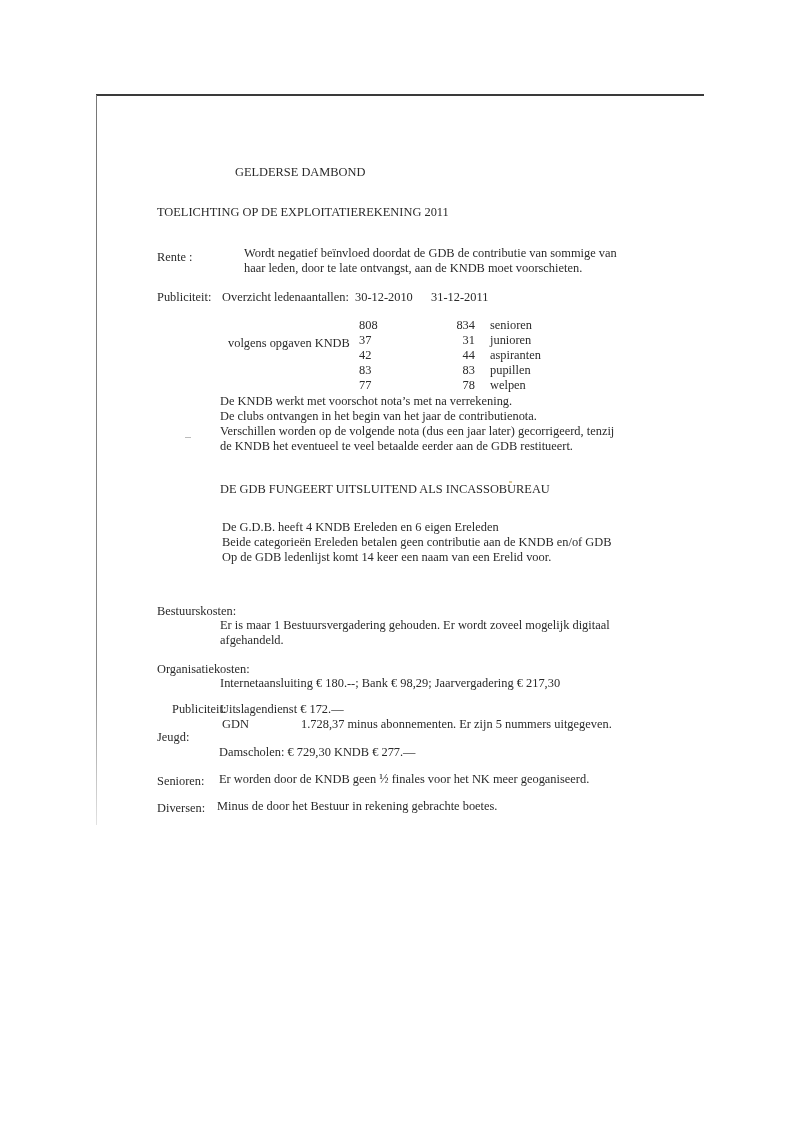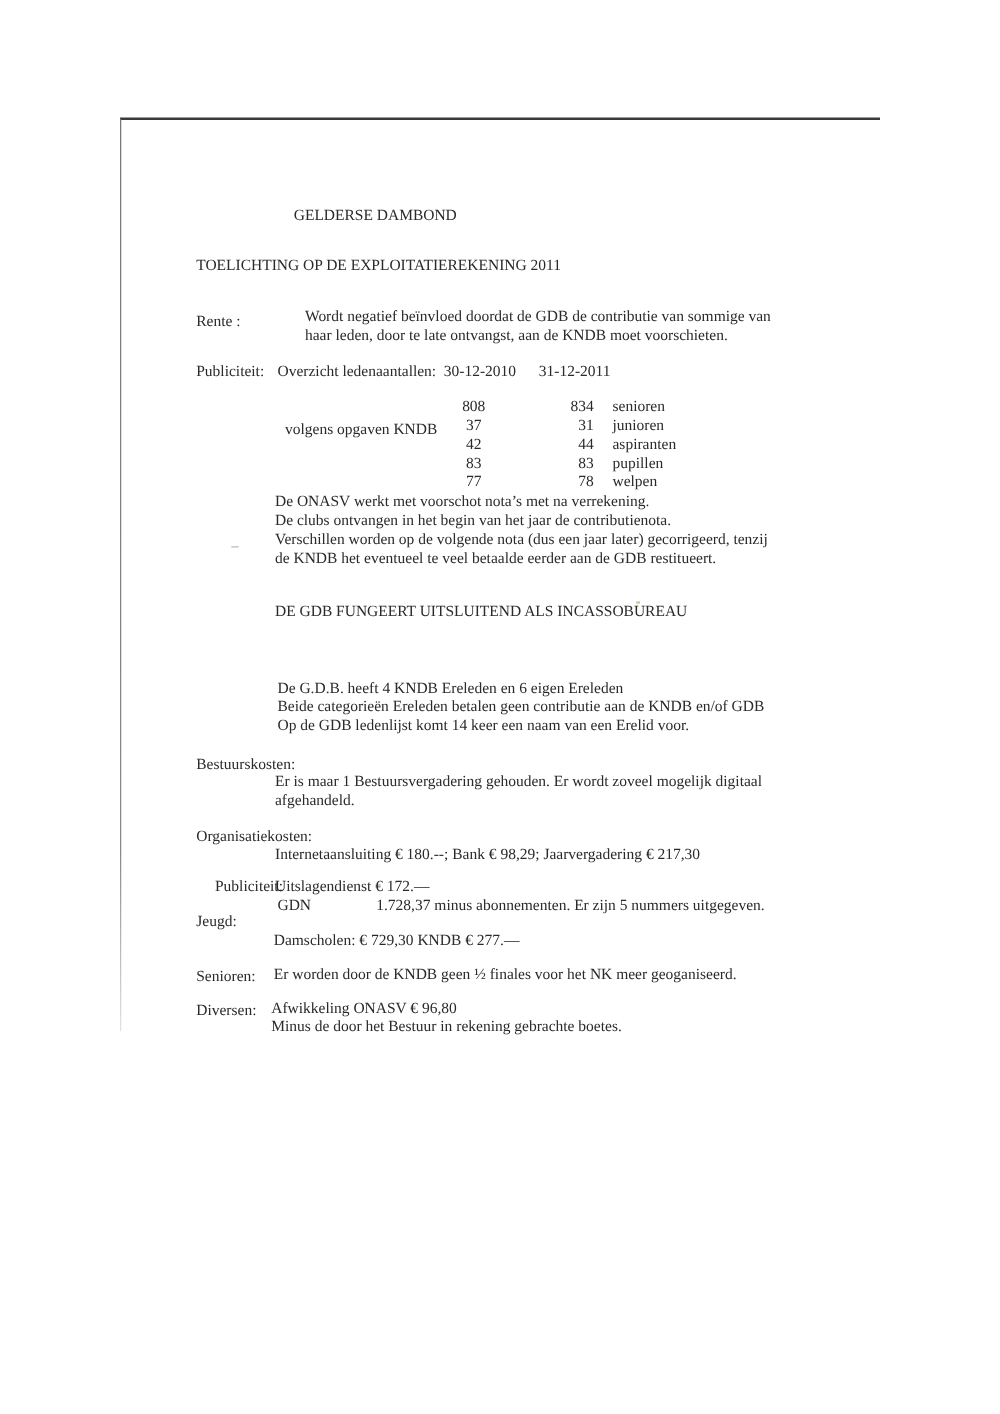--- a/index.html
+++ b/index.html
@@ -35,21 +35,20 @@
       background: linear-gradient(to bottom, #777 0%, #888 80%, rgba(160,160,160,0.3) 100%);
     }
     .speck {
       position: absolute;
       width: 6px;
       height: 1px;
       background: #bbb;
     }
     .num-col {
       position: absolute;
-      text-align: center;
       width: 40px;
     }
     .num-col div, .lbl-col div { height: 15px; }
     .lbl-col { position: absolute; }
     .para div { height: 15px; white-space: nowrap; }
   </style>
 </head>
 <body>
 
 <div class="top-border"></div>
@@ -88,29 +87,29 @@
 </div>
 <div class="lbl-col" style="left:490px; top:318px;">
   <div>senioren</div>
   <div>junioren</div>
   <div>aspiranten</div>
   <div>pupillen</div>
   <div>welpen</div>
 </div>
 
 <div class="abs para" style="left:220px; top:394px;">
-  <div>De ONASV werkt met voorschot nota’s met na verrekening.</div>
+  <div>De KNDB werkt met voorschot nota’s met na verrekening.</div>
   <div>De clubs ontvangen in het begin van het jaar de contributienota.</div>
   <div>Verschillen worden op de volgende nota (dus een jaar later) gecorrigeerd, tenzij</div>
   <div>de KNDB het eventueel te veel betaalde eerder aan de GDB restitueert.</div>
 </div>
 
 <div class="abs" style="left:220px; top:482px;">DE GDB FUNGEERT UITSLUITEND ALS INCASSOBUREAU</div>
 
-<div class="abs para" style="left:222px; top:520px;margin-top:23px;">
+<div class="abs para" style="left:222px; top:520px;">
   <div>De G.D.B. heeft 4 KNDB Ereleden en 6 eigen Ereleden</div>
   <div>Beide categorieën  Ereleden betalen geen contributie aan de KNDB en/of GDB</div>
   <div>Op de GDB ledenlijst komt 14 keer een naam van een Erelid voor.</div>
 </div>
 
 <div class="abs" style="left:157px; top:604px;">Bestuurskosten:</div>
 <div class="abs para" style="left:220px; top:618px;">
   <div>Er is maar 1 Bestuursvergadering gehouden. Er wordt zoveel mogelijk digitaal</div>
   <div>afgehandeld.</div>
 </div>
@@ -124,15 +123,14 @@
 <div class="abs" style="left:301px; top:717px;">1.728,37 minus abonnementen. Er zijn 5 nummers uitgegeven.</div>
 
 <div class="abs" style="left:157px; top:730px;">Jeugd:</div>
 <div class="abs" style="left:219px; top:745px;">Damscholen: € 729,30  KNDB  € 277.—</div>
 
 <div class="abs" style="left:157px; top:774px;">Senioren:</div>
 <div class="abs" style="left:219px; top:772px;">Er worden door de KNDB geen ½ finales voor het NK meer geoganiseerd.</div>
 
 <div class="abs" style="left:157px; top:801px;">Diversen:</div>
 <div class="abs para" style="left:217px; top:799px;">
-  <div>Afwikkeling ONASV € 96,80</div>
   <div>Minus de door het Bestuur in rekening gebrachte boetes.</div>
 </div>
 
 </body></html>

